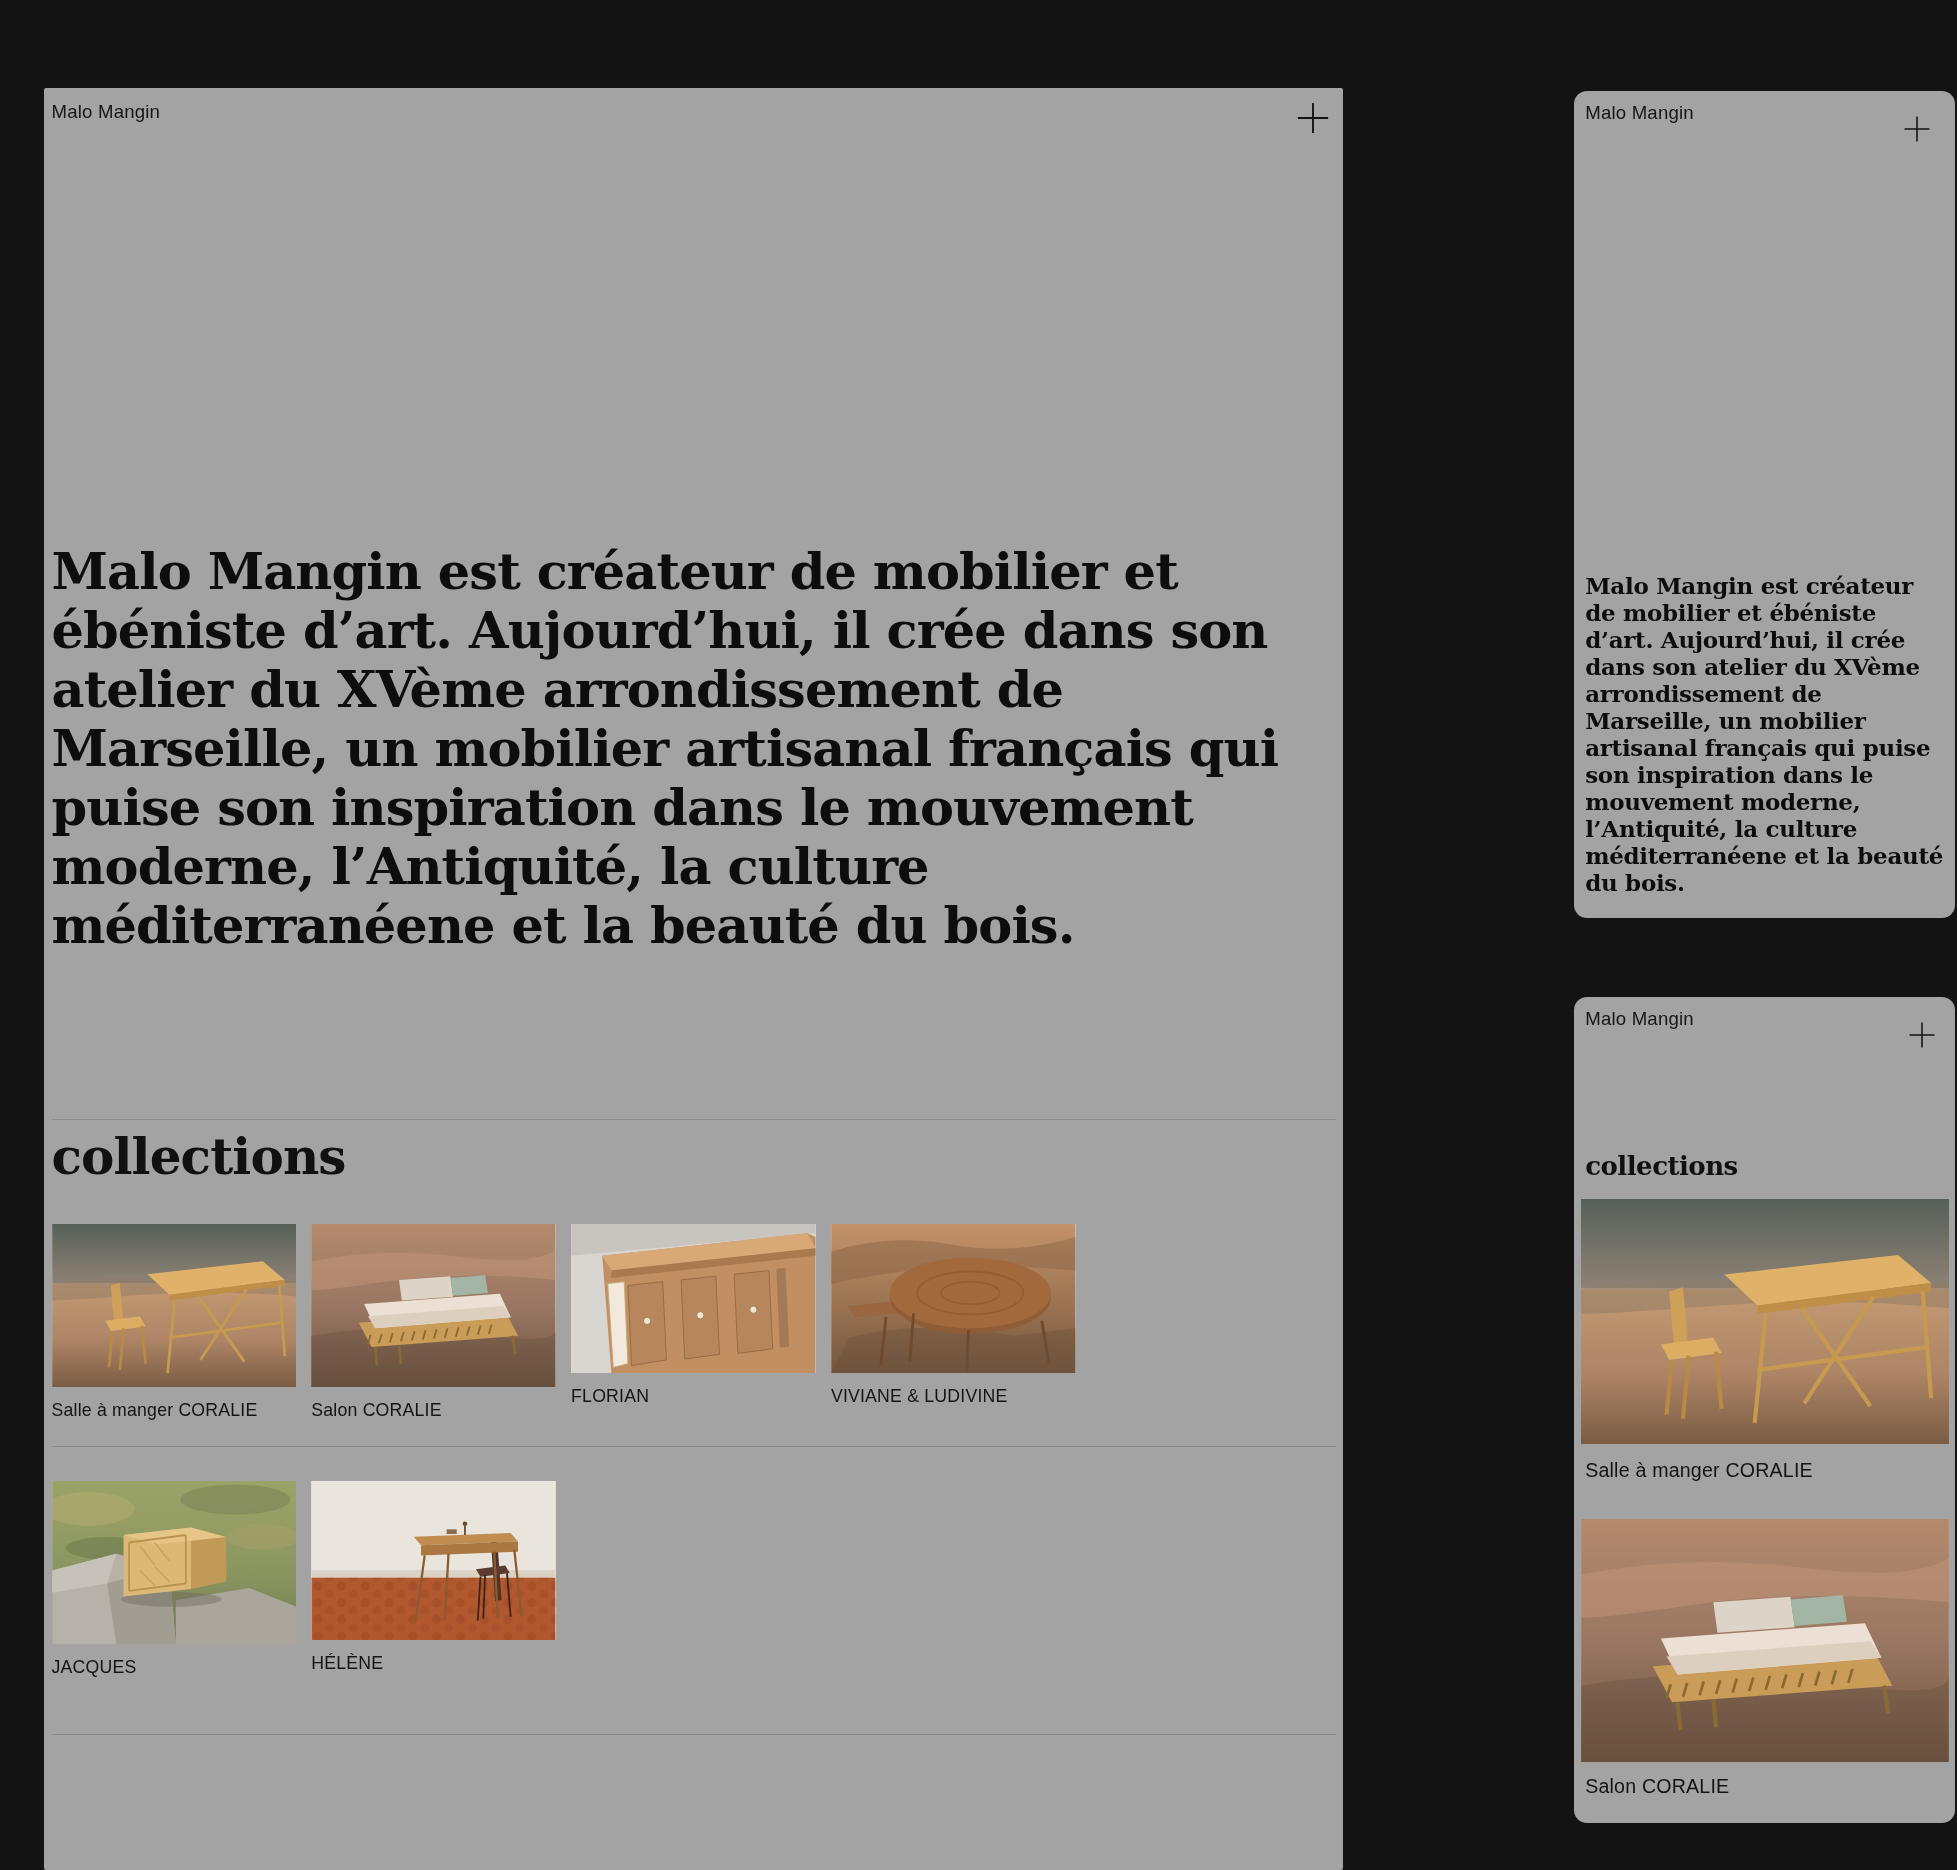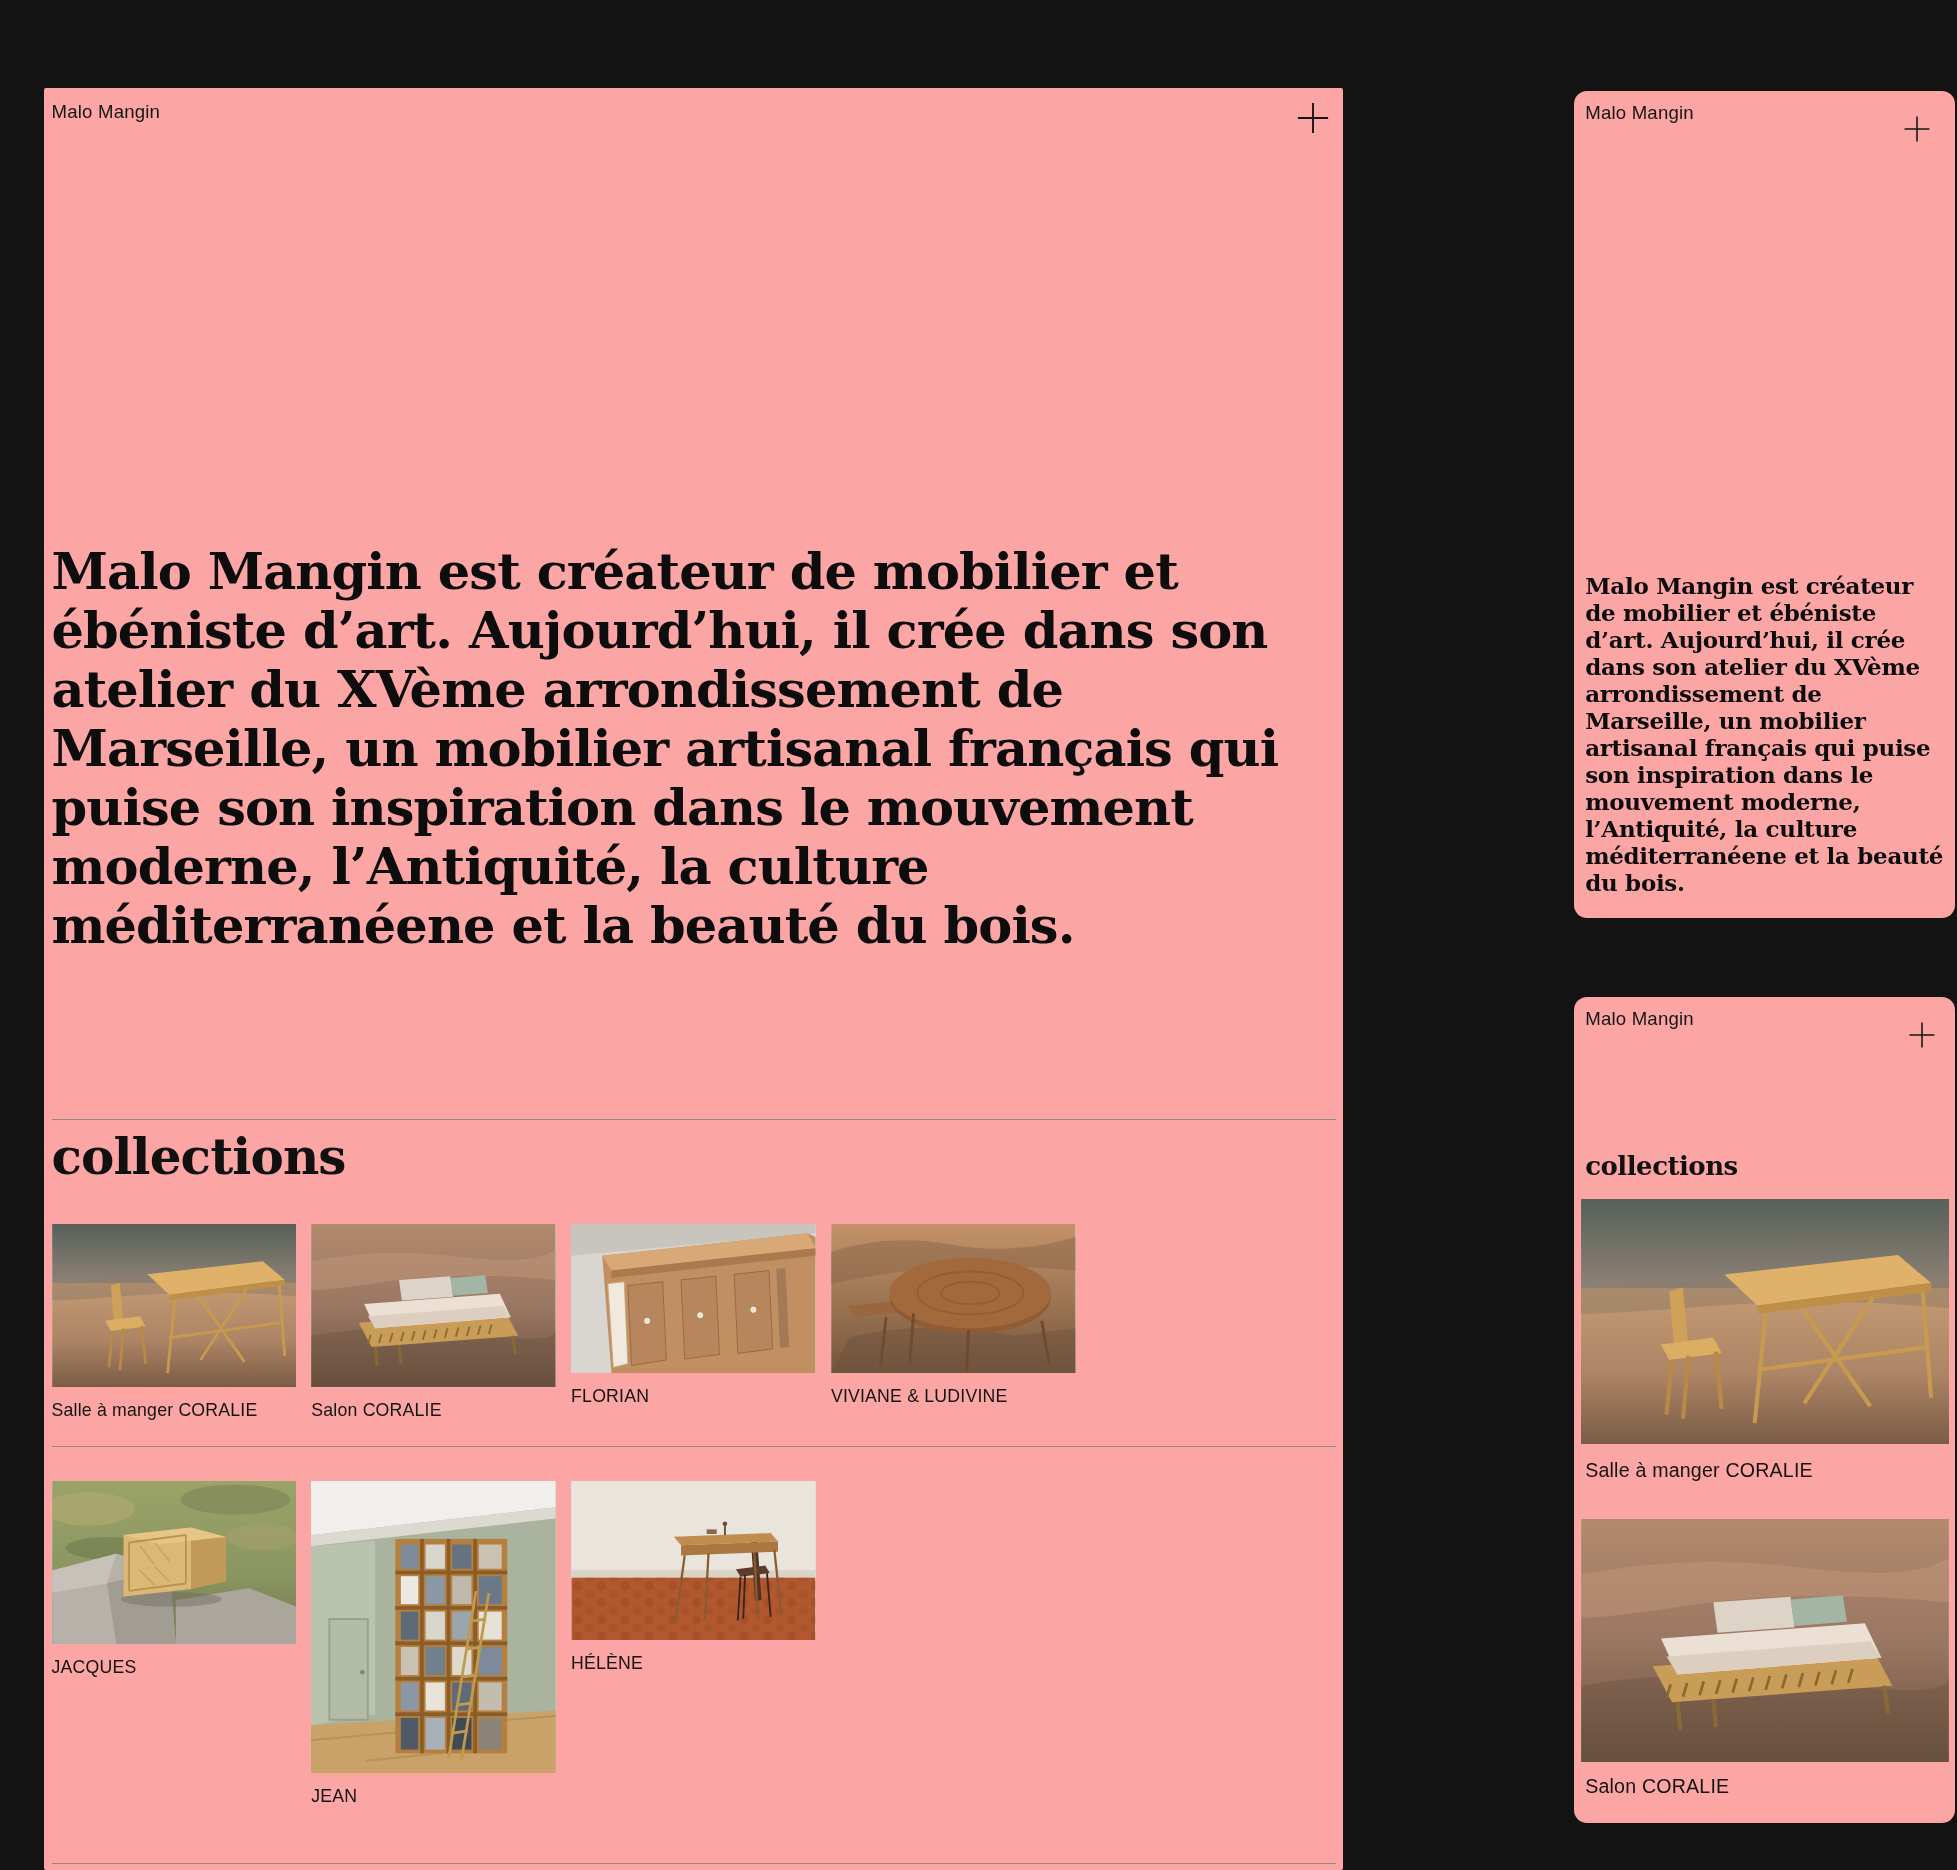--- a/index.html
+++ b/index.html
@@ -2,21 +2,21 @@
 <html style="font-size:15px"><head>
 <meta charset="utf-8">
 <style>
   html,body{margin:0;padding:0}
   body{
     width:1958px;height:1870px;position:relative;overflow:hidden;
     background:#131313;color:#111;
     font-family:"Liberation Sans",sans-serif;
     -webkit-font-smoothing:antialiased;
   }
-  .panel{position:absolute;background:#fca5a5;box-sizing:border-box}
+  .panel{position:absolute;background:#a3a3a3;box-sizing:border-box}
 
   
   .desktop{left:44px;top:88px;width:1299px;height:1782px;padding:0 7.5px;border-radius:1.9px}
   .brandrow{position:relative;padding-top:13px;height:24px}
   .brand{font-size:18.6px;letter-spacing:0.2px;color:#161616;cursor:pointer}
   .plusbtn{position:absolute;cursor:pointer;line-height:0}
   .desktop .plusbtn{top:13px;right:5.6px;width:34px;height:34px}
   .plusbtn svg{display:block;width:100%;height:100%}
 
   .intro{font-family:"DejaVu Serif","Liberation Serif",serif;font-weight:700;color:#0d0d0d}
@@ -368,28 +368,20 @@
   <div class="grid row2">
     <figure>
       <div class="thumb h175">
           <svg viewBox="0 0 262.594 175" width="245" height="163">
             <use href="#ph6"></use>
           </svg>
         </div>
       <figcaption>JACQUES</figcaption>
     </figure>
     <figure>
-      <div class="thumb h313">
-          <svg viewBox="0 0 262.594 313" width="245" height="292">
-            <use href="#ph7"></use>
-          </svg>
-        </div>
-      <figcaption>JEAN</figcaption>
-    </figure>
-    <figure>
       <div class="thumb h171">
           <svg viewBox="0 0 262.609 171" width="245" height="159">
             <use href="#ph8"></use>
           </svg>
         </div>
       <figcaption>HÉLÈNE</figcaption>
     </figure>
   </div>
 
   <hr class="rule rule-3">

